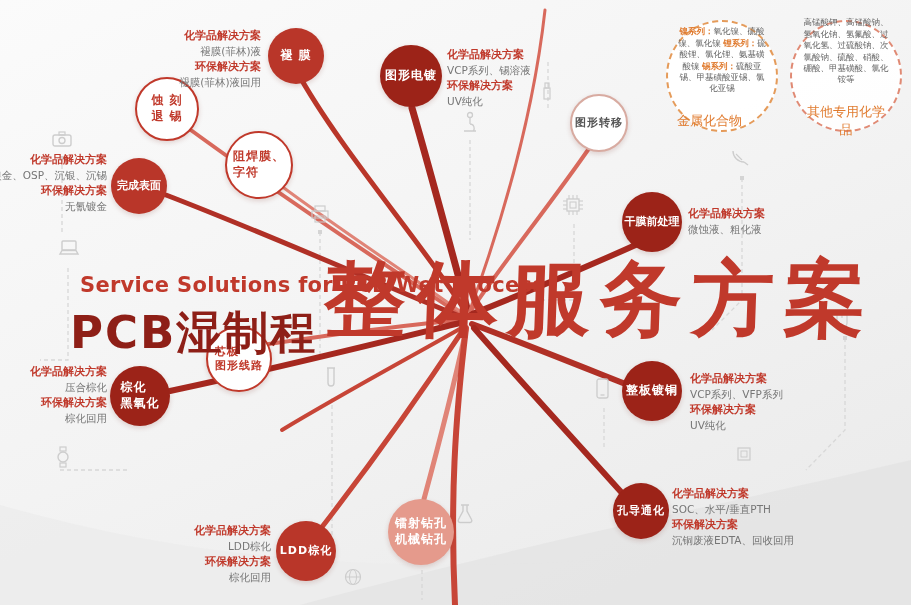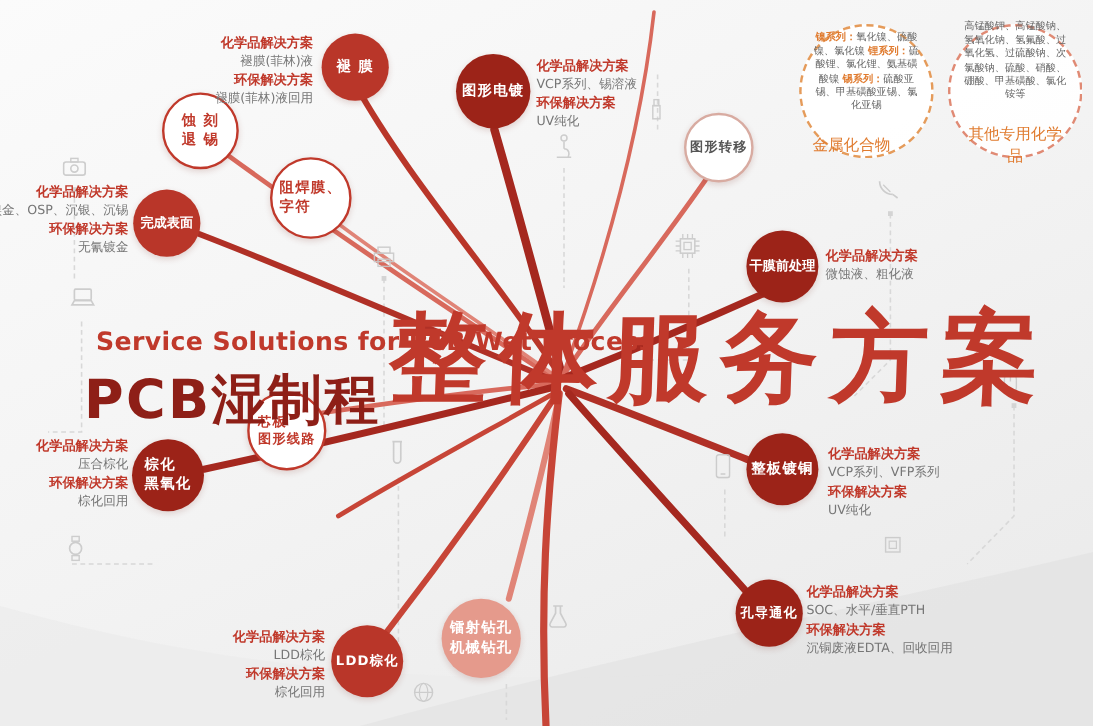--- a/index.html
+++ b/index.html
@@ -198,21 +198,21 @@
     </div>
   <div class="node solid" style="left: 622px; top: 361px; width: 60px; height: 60px; background: rgb(156, 35, 24);">
       <span class="node-label">整板镀铜</span>
     </div>
   <div class="node solid" style="left: 613px; top: 483px; width: 56px; height: 56px; background: rgb(156, 35, 24);">
       <span class="node-label fs11" style="font-size:11px">孔导通化</span>
     </div>
   <div class="node solid" style="left: 276px; top: 521px; width: 60px; height: 60px; background: rgb(185, 54, 41);">
       <span class="node-label fs11" style="font-size:11px">LDD棕化</span>
     </div>
-  <div class="node solid" style="left: 368px; top: 499px; width: 66px; height: 66px; background: rgb(229, 154, 140);">
+  <div class="node solid" style="left: 388px; top: 499px; width: 66px; height: 66px; background: rgb(229, 154, 140);">
       <span class="node-label">镭射钻孔
 机械钻孔</span>
     </div>
 
   <div class="info left" style="right:650px;top:28px">
     <div class="k">化学品解决方案</div>
     <div class="v">褪膜(菲林)液</div>
     <div class="k">环保解决方案</div>
     <div class="v">褪膜(菲林)液回用</div>
   </div>

